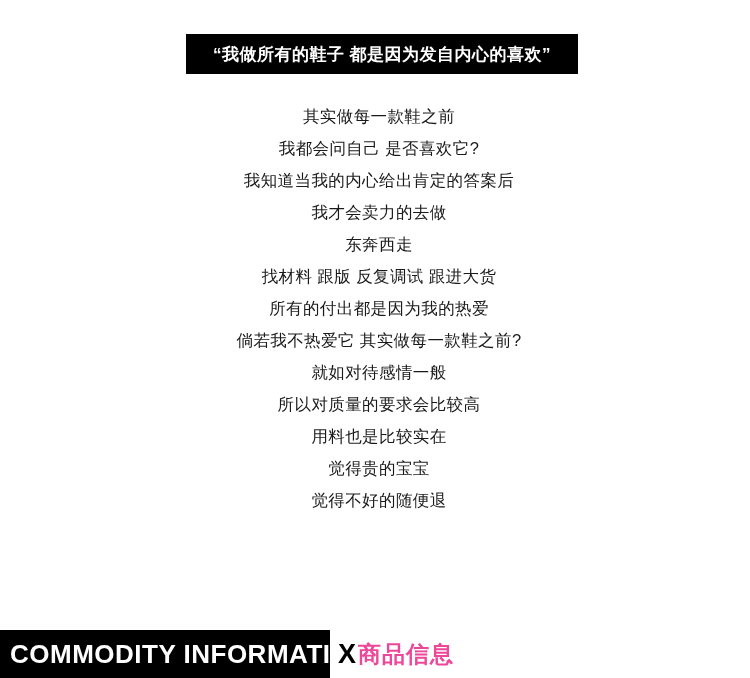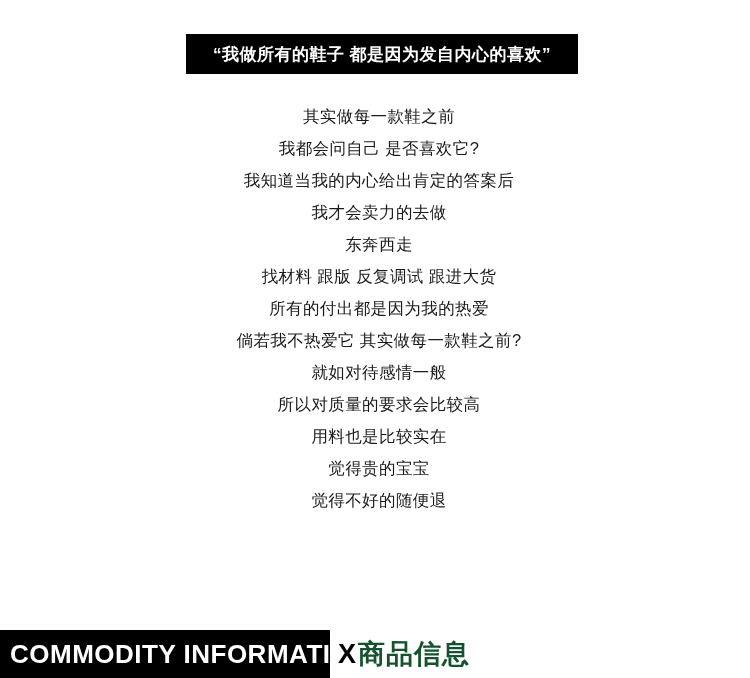--- a/index.html
+++ b/index.html
@@ -98,22 +98,22 @@
     padding-left: 8px;
   }
   .section-bar .bar-white .x-mark {
     color: #000000;
     font-size: 27px;
     font-weight: bold;
     line-height: 1;
     margin-right: 2px;
   }
   .section-bar .bar-white .cn-label {
-    color: #14532d;
-    font-size: 27px;
+    color: #ec4899;
+    font-size: 23px;
     font-weight: bold;
     letter-spacing: 1px;
     line-height: 1;
     white-space: nowrap;
   }
 </style>
 </head>
 <body>
 
 <div class="page">

